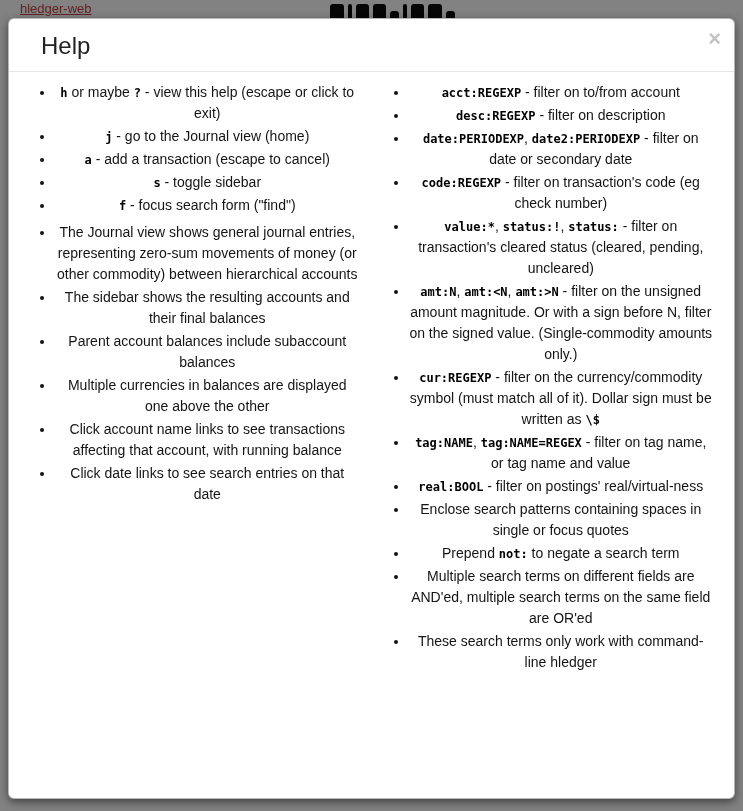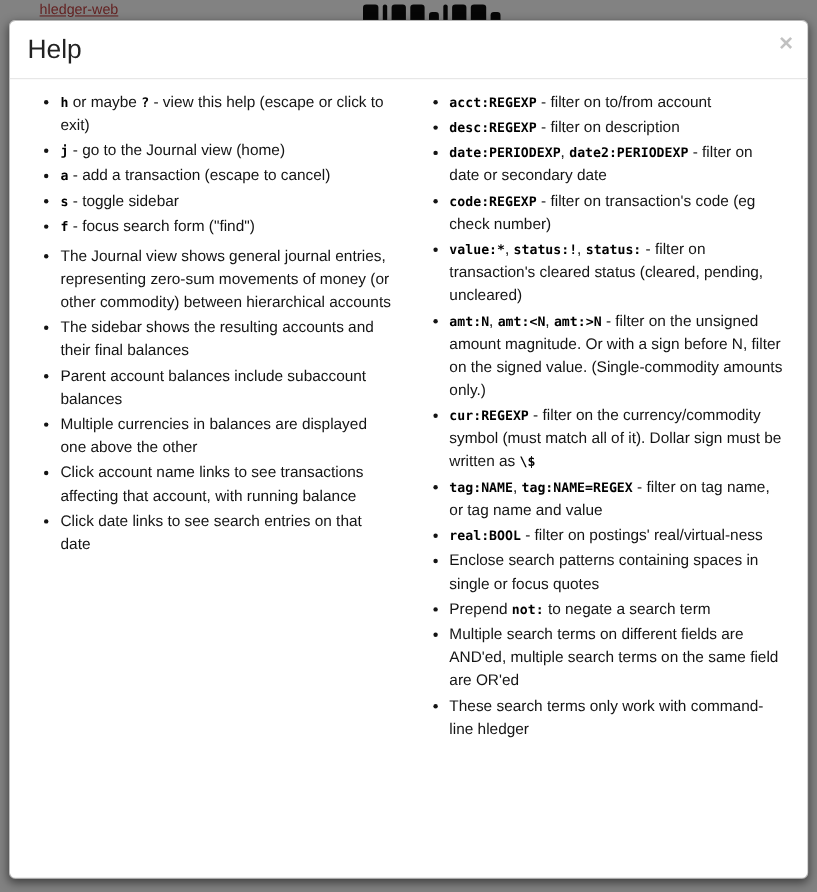--- a/index.html
+++ b/index.html
@@ -9,21 +9,21 @@
     overflow: hidden;
     font-family: "Liberation Sans", sans-serif;
     background: #ffffff;
   }
   
   .page-under {
     position: absolute; inset: 0;
     background: #ffffff;
   }
   .brand {
-    position: absolute; left: 36px; top: 1px;
+    position: absolute; left: 20px; top: 1px;
     font-size: 13px; color: #c34545; text-decoration: underline;
     cursor: pointer;
   }
   .heading-blobs {
     position: absolute; left: 330px; top: 4px;
     display: flex; gap: 4px; align-items: flex-start;
   }
   .heading-blobs span {
     display: inline-block; height: 26px; background: #0d0d0d;
     border-radius: 3px 3px 0 0;
@@ -43,21 +43,21 @@
     position: absolute; left: 8px; top: 18px;
     width: 727px; min-height: 781px;
     background: #ffffff;
     border: 1px solid rgba(0,0,0,0.28);
     border-radius: 6px;
     box-shadow: 0 3px 9px rgba(0,0,0,0.5);
     z-index: 10;
   }
   .modal-header {
     position: relative;
-    padding: 14px 16px 12px;
+    padding: 14px 32px 12px;
     border-bottom: 1px solid #e5e5e5;
   }
   .modal-title {
     margin: 0;
     font-size: 24px;
     font-weight: 500;
     color: #222222;
     line-height: 1.1;
   }
   .close-btn {
@@ -76,20 +76,21 @@
     margin: 16px 0 13px;
     font-size: 15px;
     font-weight: bold;
     color: #111111;
   }
   .section-heading.later { margin-top: 27px; }
   ul.help-list {
     margin: 0 0 6px;
     padding-left: 24px;
     list-style: disc;
+    text-align: center;
   }
   ul.help-list li {
     font-size: 14px;
     line-height: 1.5;
     color: #141414;
     margin: 2px 0;
   }
   ul.help-list code {
     font-family: "DejaVu Sans Mono", monospace;
     font-weight: bold;

